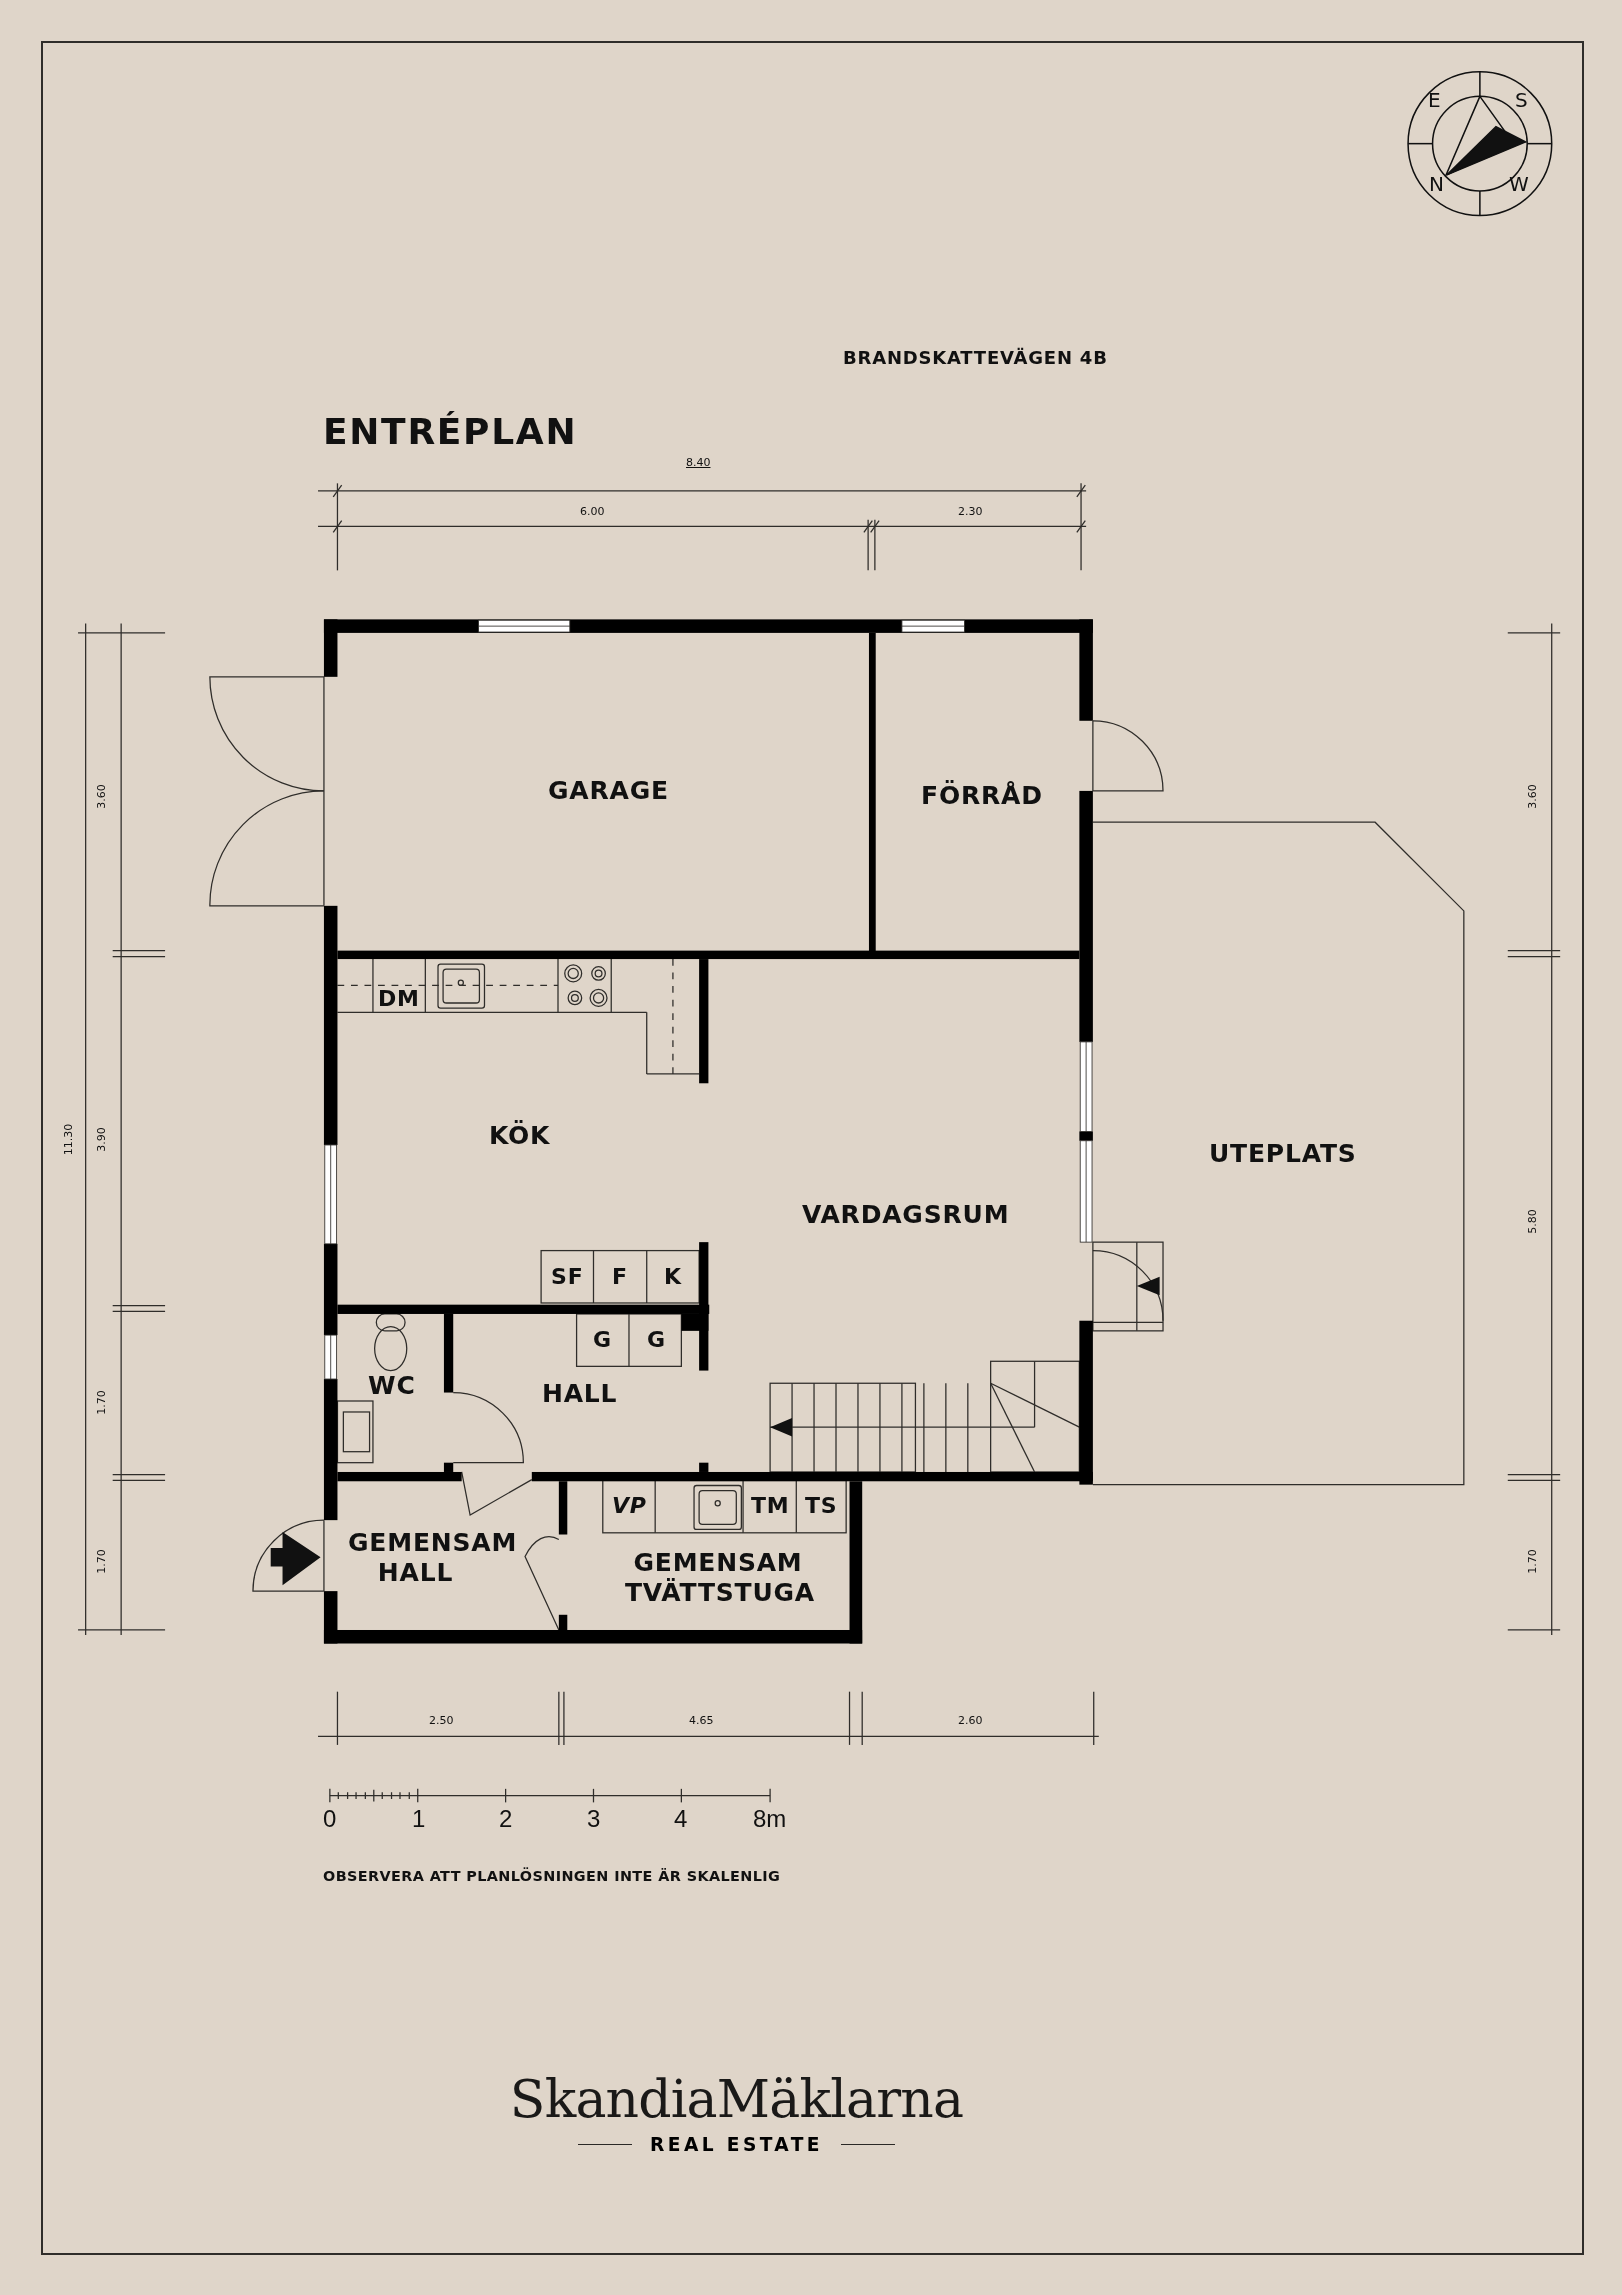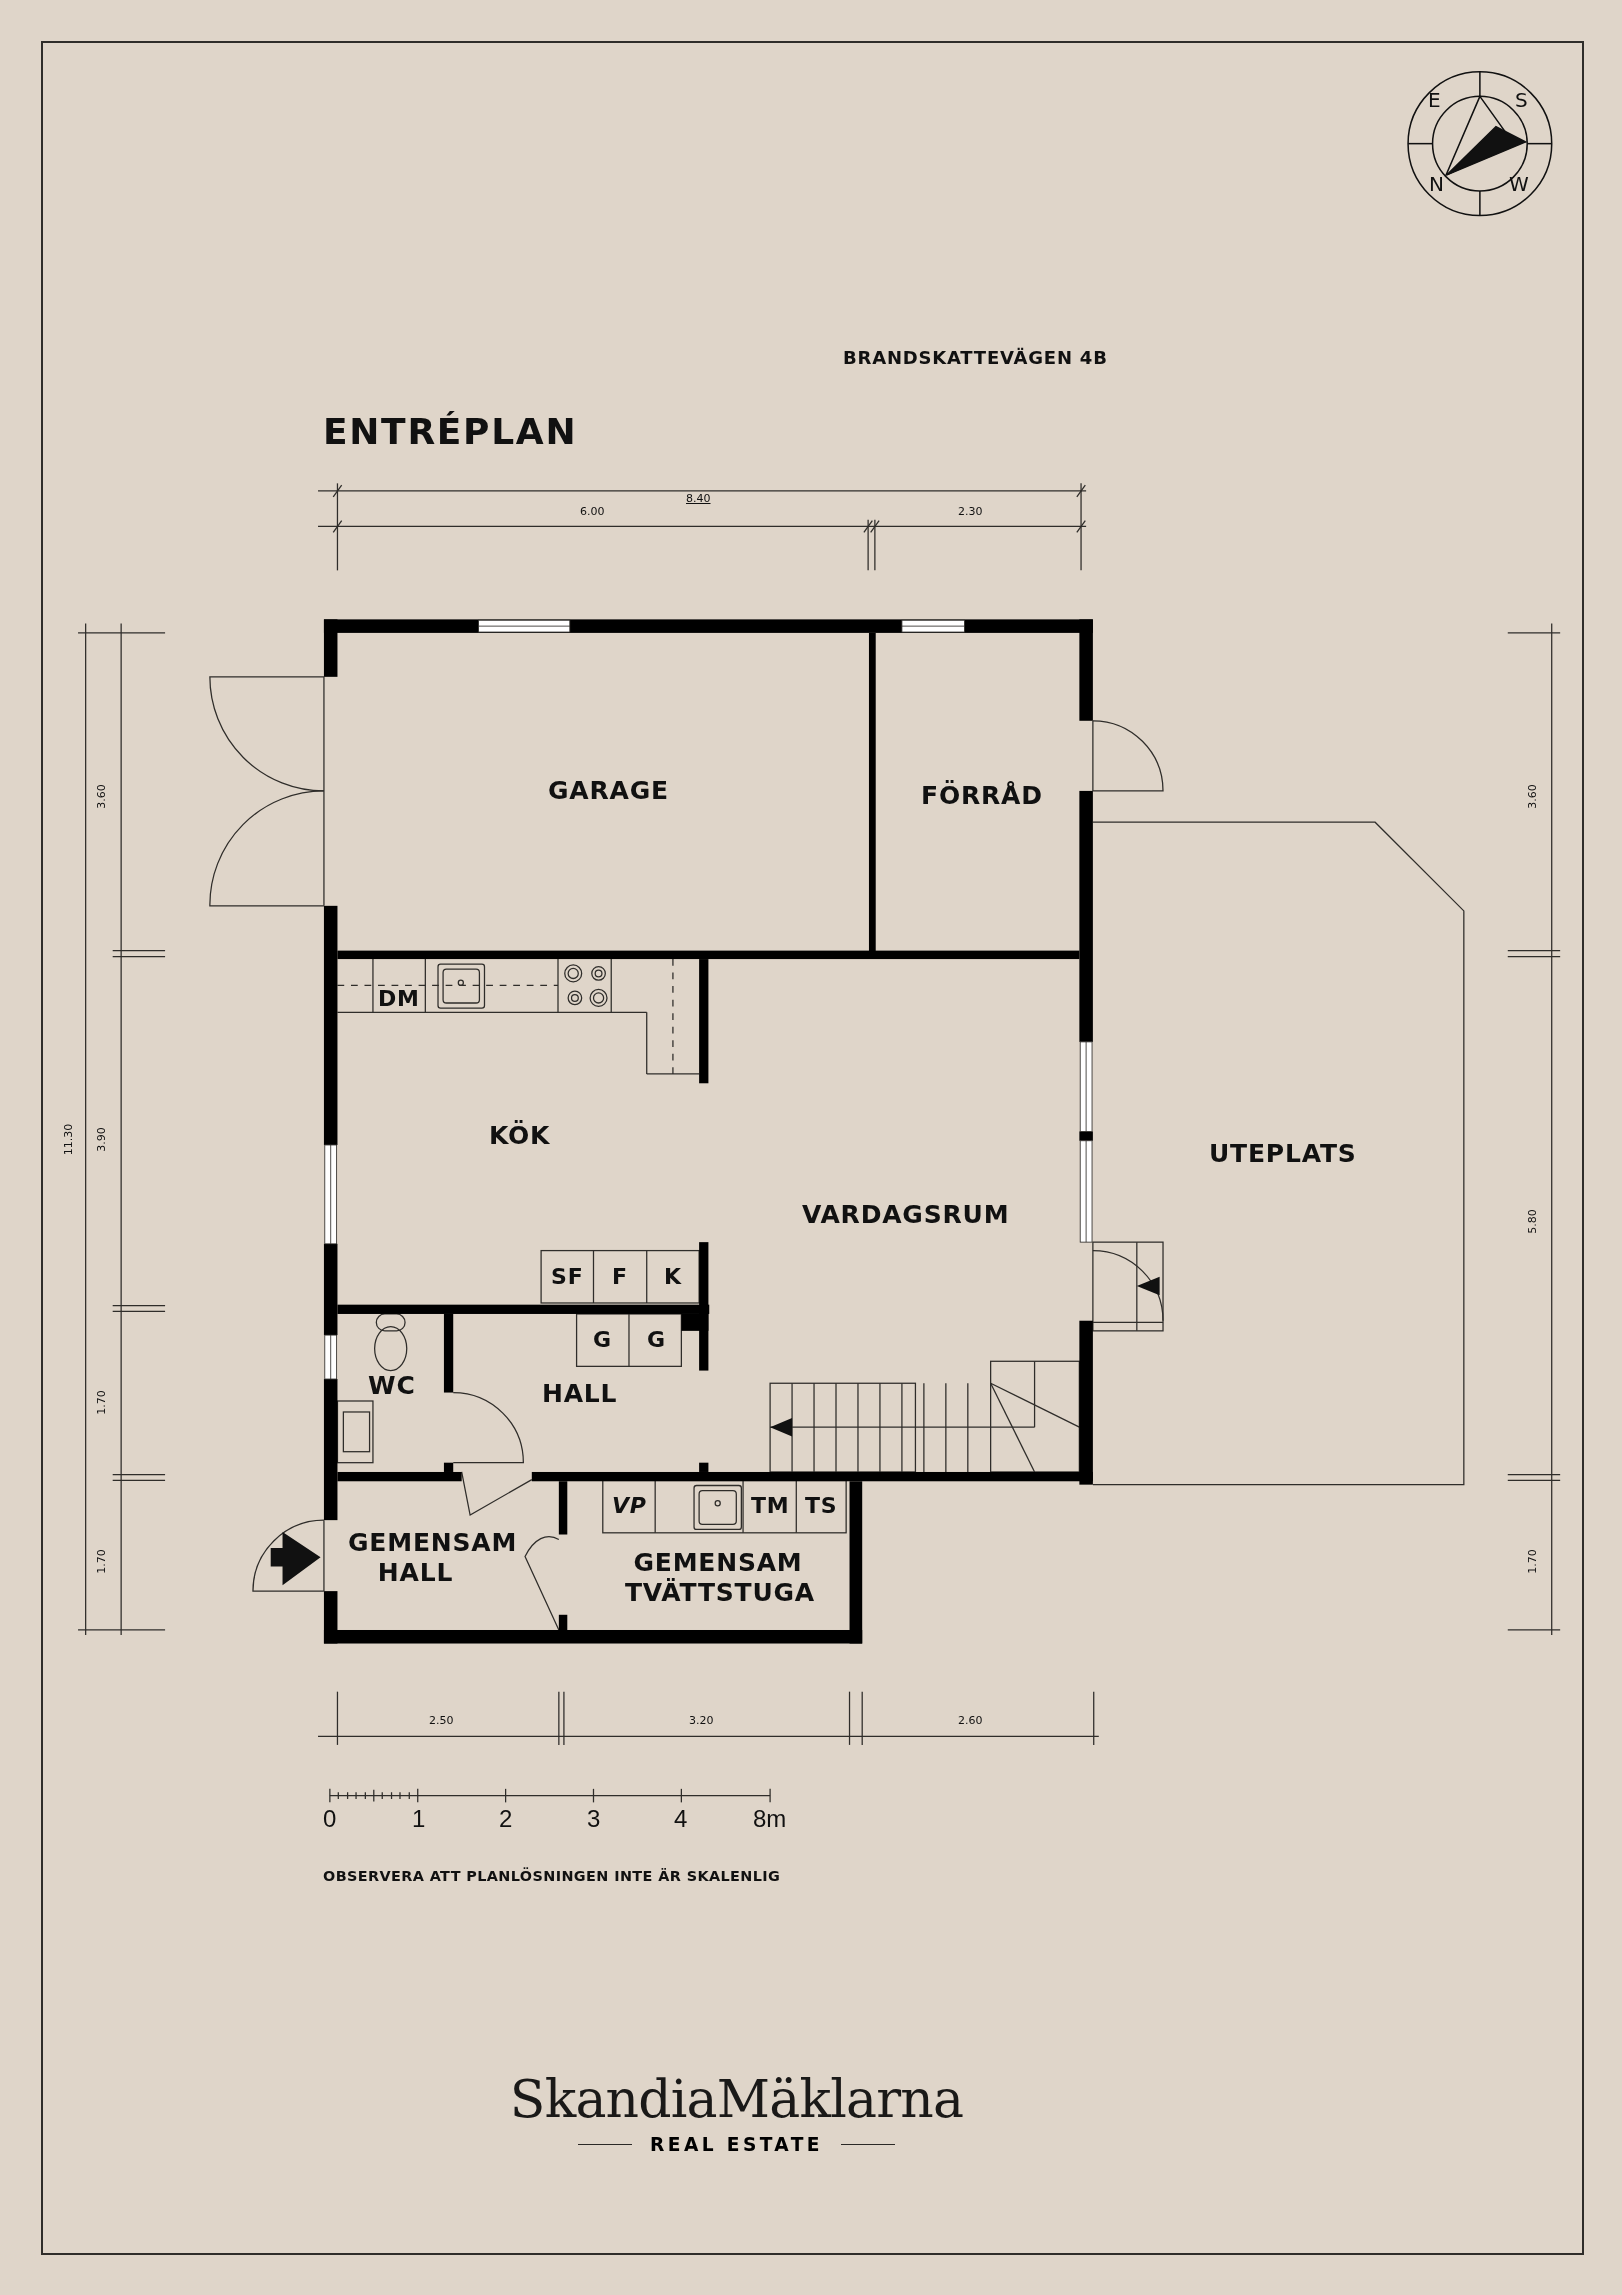--- a/index.html
+++ b/index.html
@@ -253,36 +253,36 @@
 </svg>
 
 <div class="lbl" style="left:1428px;top:88px;font-size:20px;font-weight:normal;">E</div>
 <div class="lbl" style="left:1515px;top:88px;font-size:20px;font-weight:normal;">S</div>
 <div class="lbl" style="left:1429px;top:172px;font-size:20px;font-weight:normal;">N</div>
 <div class="lbl" style="left:1509px;top:172px;font-size:20px;font-weight:normal;">W</div>
 
 <div class="lbl addr" style="left:843px;top:347px;">BRANDSKATTEVÄGEN 4B</div>
 <div class="lbl title" style="left:323px;top:411px;">ENTRÉPLAN</div>
 
-<div class="lbl dim" style="left:686px;top:492px;text-decoration:underline;">8.40</div>
+<div class="lbl dim" style="left:686px;top:456px;text-decoration:underline;">8.40</div>
 <div class="lbl dim" style="left:580px;top:505px;">6.00</div>
 <div class="lbl dim" style="left:958px;top:505px;">2.30</div>
 
 <div class="lbl dim vdim" style="left:89px;top:790px;">3.60</div>
 <div class="lbl dim vdim" style="left:53px;top:1133px;">11.30</div>
 <div class="lbl dim vdim" style="left:89px;top:1133px;">3.90</div>
 <div class="lbl dim vdim" style="left:89px;top:1396px;">1.70</div>
 <div class="lbl dim vdim" style="left:89px;top:1555px;">1.70</div>
 
 <div class="lbl dim vdim" style="left:1520px;top:790px;">3.60</div>
 <div class="lbl dim vdim" style="left:1520px;top:1215px;">5.80</div>
 <div class="lbl dim vdim" style="left:1520px;top:1555px;">1.70</div>
 
 <div class="lbl dim" style="left:429px;top:1714px;">2.50</div>
-<div class="lbl dim" style="left:689px;top:1714px;">3.20</div>
+<div class="lbl dim" style="left:689px;top:1714px;">4.65</div>
 <div class="lbl dim" style="left:958px;top:1714px;">2.60</div>
 
 <div class="lbl room" style="left:548px;top:776px;">GARAGE</div>
 <div class="lbl room" style="left:921px;top:781px;">FÖRRÅD</div>
 <div class="lbl room" style="left:489px;top:1121px;">KÖK</div>
 <div class="lbl room" style="left:802px;top:1200px;">VARDAGSRUM</div>
 <div class="lbl room" style="left:1209px;top:1139px;">UTEPLATS</div>
 <div class="lbl room" style="left:368px;top:1371px;">WC</div>
 <div class="lbl room" style="left:542px;top:1379px;">HALL</div>
 <div style="position:absolute;left:348px;top:1528px;width:135px;">

